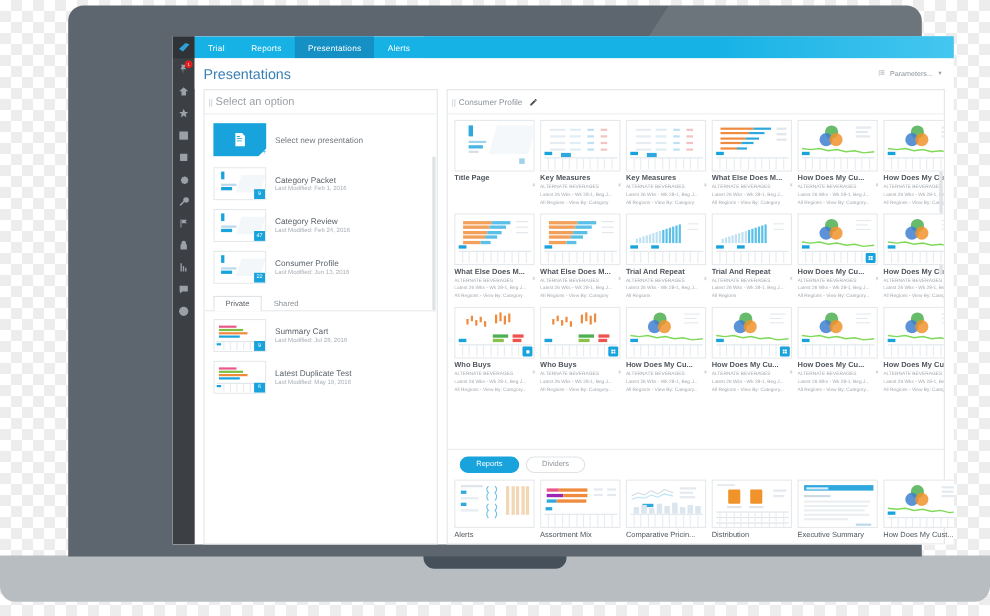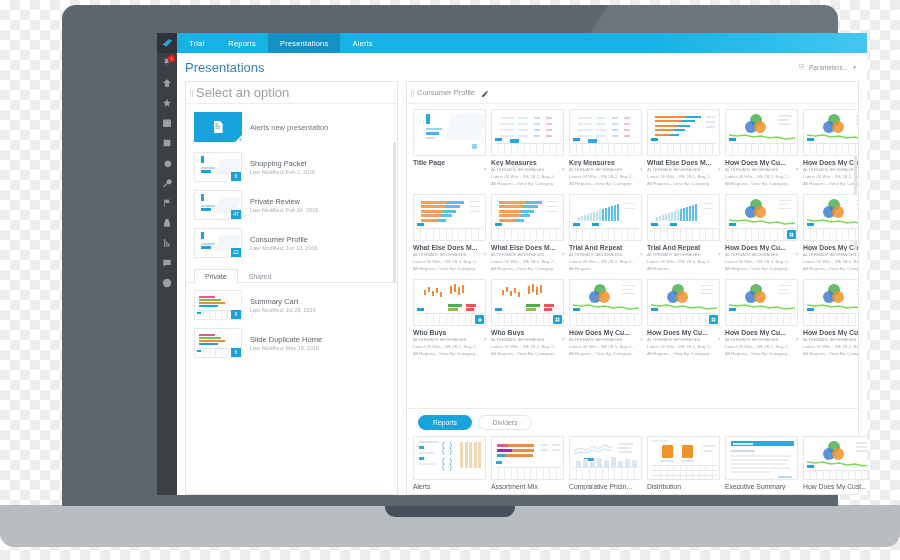--- a/index.html
+++ b/index.html
@@ -92,21 +92,21 @@
 
   .body-area { flex:1; display:flex; gap:8px; padding:0 8px 0 8px; min-height:0; }
 
   
   .left-panel {
     width:213px; flex:0 0 213px; border:1px solid #e3e6e8;
     background:#fff; display:flex; flex-direction:column; min-height:0;
   }
   .select-option {
     height:22px; flex:0 0 22px; display:flex; align-items:center;
-    padding-left:10px; font-size:13px; color:#9ba1a7;
+    padding-left:10px; font-size:10px; color:#9ba1a7;
     border-bottom:1px solid #eceef0; position:relative;
   }
   .select-option:before {
     content:""; position:absolute; left:4px; top:8px; width:1px; height:7px;
     background:#d6dadd; box-shadow:2px 0 0 #d6dadd;
   }
   .left-scroll { flex:1; overflow:hidden; position:relative; }
   .left-scrollbar {
     position:absolute; right:1px; top:38px; width:3px; height:140px;
     background:#dfe3e6; border-radius:2px;
@@ -345,51 +345,51 @@
                 <div class="create-tile">
                   <svg viewBox="0 0 24 24">
                       <path d="M5 2h10l5 5v15H5z" fill="#fff" opacity=".0"></path>
                       <rect x="5" y="2" width="14" height="20" fill="#fff" opacity="0"></rect>
                       <path d="M6 3h9l4 4v14H6z" fill="#ffffff"></path>
                       <path d="M8 7h4v1.2H8z M8 10h7v1.2H8z M8 13h7v1.2H8z" fill="#18a3dd"></path>
                     </svg>
                   <span class="create-corner"></span>
                   <span class="create-plus">+</span>
                 </div>
-                <div class="create-label">Alerts new presentation</div>
+                <div class="create-label">Select new presentation</div>
               </div>
 
               <div class="pres-row">
                 <div class="pres-thumb">
                   <div class="mini">
                     <div class="mblock" style="left:6px;top:3px;width:3px;height:7px;background:#18a3dd;"></div>
                     <div class="mblock" style="left:6px;top:14px;width:14px;height:1.5px;background:#bcd9ec;"></div>
                     <div class="mblock" style="left:6px;top:17px;width:10px;height:2.5px;background:#18a3dd;"></div>
                     <div class="mblock" style="left:22px;top:6px;width:22px;height:16px;background:#f4f7f9;transform:skewX(-18deg);"></div>
                   </div>
                   <span class="pres-badge">9</span>
                 </div>
                 <div>
-                  <div class="pres-name">Shopping Packet</div>
+                  <div class="pres-name">Category Packet</div>
                   <div class="pres-meta">Last Modified: Feb 1, 2016</div>
                 </div>
               </div>
 
               <div class="pres-row">
                 <div class="pres-thumb">
                   <div class="mini">
                     <div class="mblock" style="left:6px;top:3px;width:3px;height:7px;background:#18a3dd;"></div>
                     <div class="mblock" style="left:6px;top:14px;width:14px;height:1.5px;background:#bcd9ec;"></div>
                     <div class="mblock" style="left:6px;top:17px;width:10px;height:2.5px;background:#18a3dd;"></div>
                     <div class="mblock" style="left:22px;top:6px;width:22px;height:16px;background:#f4f7f9;transform:skewX(-18deg);"></div>
                   </div>
                   <span class="pres-badge">47</span>
                 </div>
                 <div>
-                  <div class="pres-name">Private Review</div>
+                  <div class="pres-name">Category Review</div>
                   <div class="pres-meta">Last Modified: Feb 24, 2016</div>
                 </div>
               </div>
 
               <div class="pres-row">
                 <div class="pres-thumb">
                   <div class="mini">
                     <div class="mblock" style="left:6px;top:3px;width:3px;height:7px;background:#18a3dd;"></div>
                     <div class="mblock" style="left:6px;top:14px;width:14px;height:1.5px;background:#bcd9ec;"></div>
                     <div class="mblock" style="left:6px;top:17px;width:10px;height:2.5px;background:#18a3dd;"></div>
@@ -444,21 +444,21 @@
                     <div class="mtick" style="left:14px;top:19px;height:8px;"></div>
                     <div class="mtick" style="left:20px;top:19px;height:8px;"></div>
                     <div class="mtick" style="left:26px;top:19px;height:8px;"></div>
                     <div class="mtick" style="left:32px;top:19px;height:8px;"></div>
                     <div class="mtick" style="left:38px;top:19px;height:8px;"></div>
                     <div class="mblock" style="left:2px;top:21px;width:4px;height:2px;background:#18a3dd;"></div>
                   </div>
                   <span class="pres-badge">6</span>
                 </div>
                 <div>
-                  <div class="pres-name">Slide Duplicate Home</div>
+                  <div class="pres-name">Latest Duplicate Test</div>
                   <div class="pres-meta">Last Modified: May 19, 2016</div>
                 </div>
               </div>
             </div>
           </div>
 
           <div class="right-panel">
             <div class="rp-head">
               <span class="rp-title">Consumer Profile</span>
               <span>

